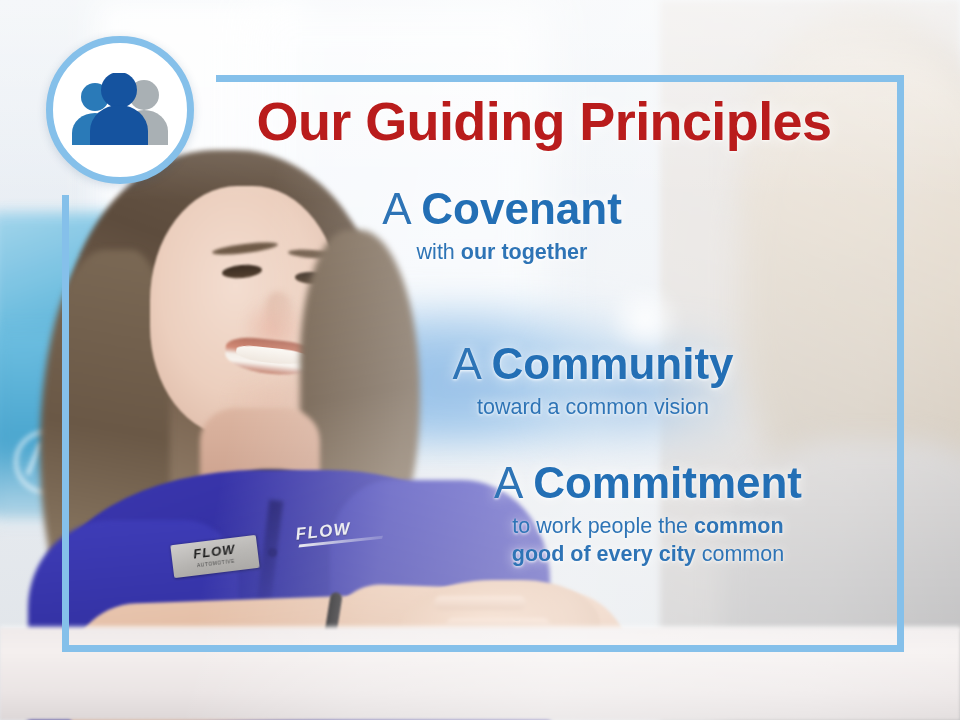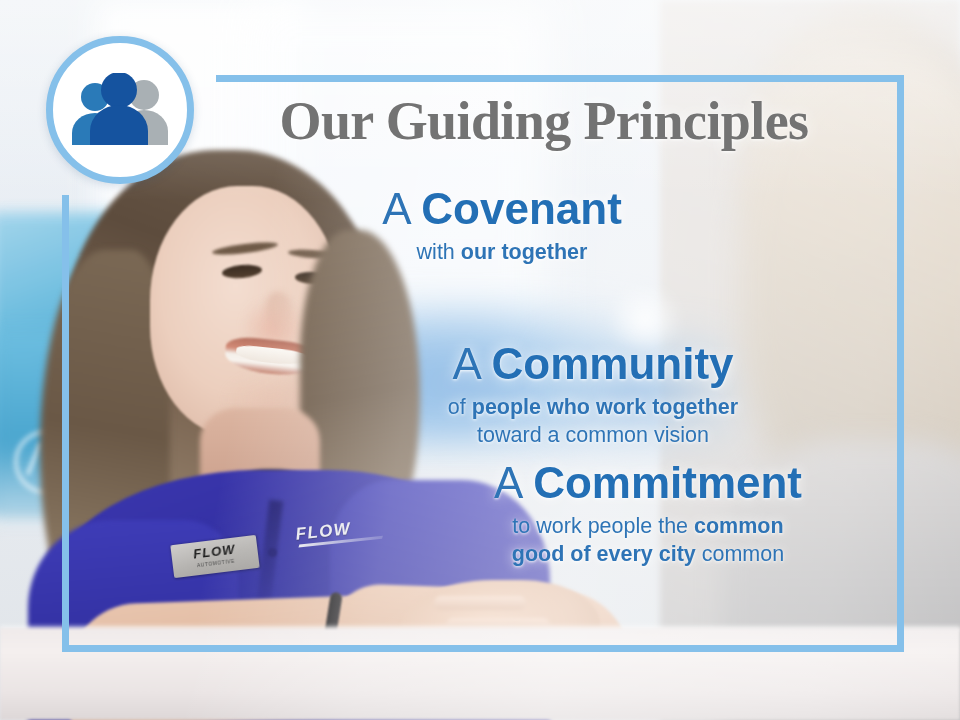--- a/index.html
+++ b/index.html
@@ -468,39 +468,38 @@
       <path d="M52 72 V58 a24 21 0 0 1 48 0 V72 Z" fill="#a9b0b4"></path>
 
       <circle cx="27" cy="24" r="14" fill="#2a7ab8"></circle>
       <path d="M4 72 V60 a23 20 0 0 1 46 0 V72 Z" fill="#2a7ab8"></path>
 
       <circle cx="51" cy="17" r="18" fill="#15539f"></circle>
       <path d="M22 72 V58 a29 26 0 0 1 58 0 V72 Z" fill="#15539f"></path>
     </svg>
   </div>
 
-  <div class="headline" style="color: #737373; font-family: Liberation Serif, serif;">Our Guiding Principles</div>
+  <div class="headline" style="color: #b91c1c;">Our Guiding Principles</div>
 
   <div class="principle p1">
     <div class="p-main" style="color: rgb(46, 116, 182);">
       <span class="lead">A</span>
       <span class="key">Covenant</span>
     </div>
     <div class="p-sub" style="color: rgb(46, 116, 182);">
         <div><span>with </span><b>our together</b></div>
       </div>
   </div>
 
   <div class="principle p2">
     <div class="p-main" style="color: rgb(46, 116, 182);">
       <span class="lead">A</span>
       <span class="key">Community</span>
     </div>
     <div class="p-sub" style="color: rgb(46, 116, 182);">
-        <div><span>of </span><b>people who work together</b></div>
         <div><span>toward a common vision</span></div>
       </div>
   </div>
 
   <div class="principle p3">
     <div class="p-main" style="color: rgb(46, 116, 182);">
       <span class="lead">A</span>
       <span class="key">Commitment</span>
     </div>
     <div class="p-sub" style="color: rgb(46, 116, 182);">

